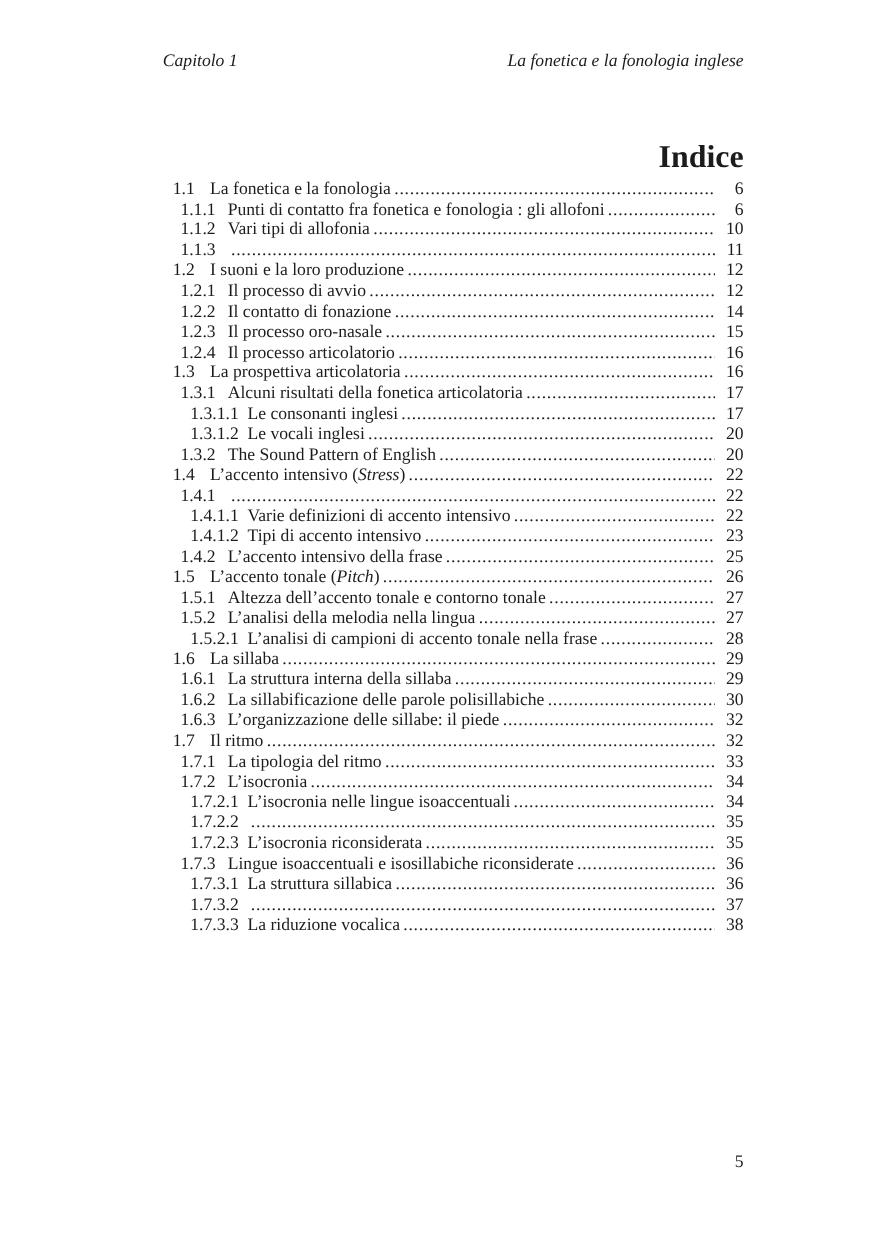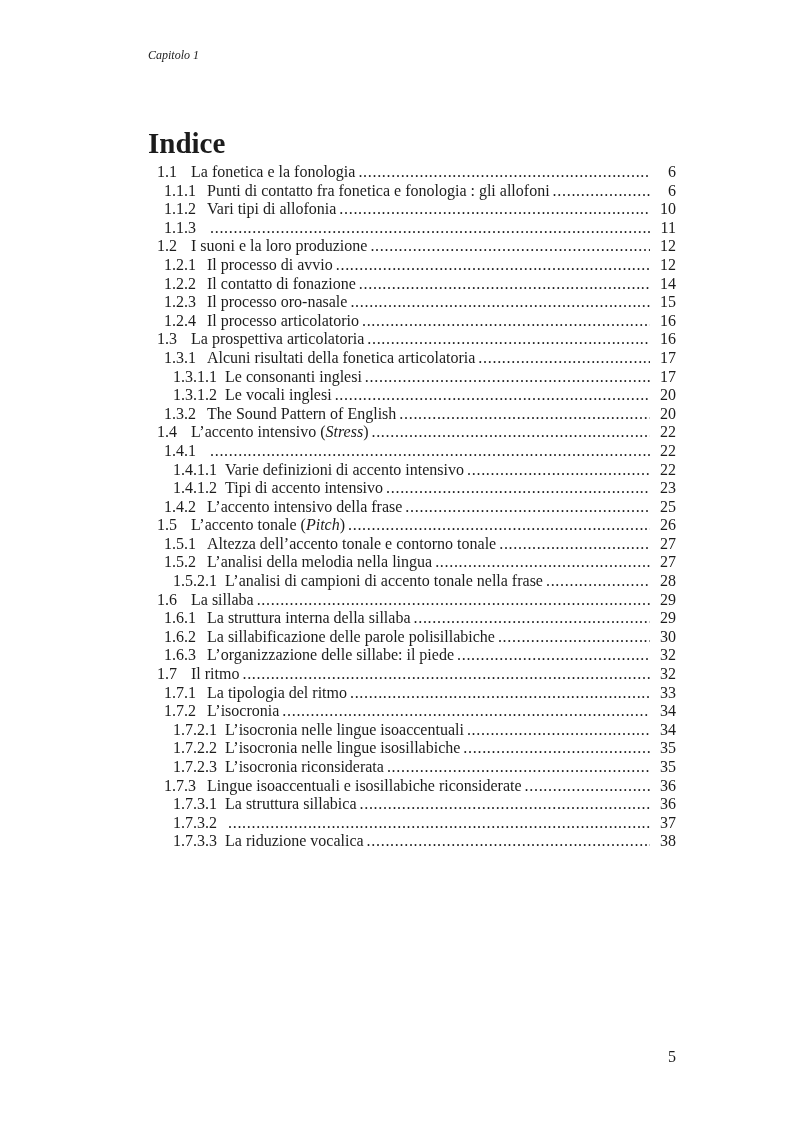--- a/index.html
+++ b/index.html
@@ -16,31 +16,31 @@
     color: #1c1c1c;
     overflow: hidden;
   }
   .header {
     position: absolute;
     top: 46px;
     left: 148px;
     width: 528px;
     display: flex;
     justify-content: space-between;
-    font-size: 12px;
+    font-size: 16px;
     font-style: italic;
     line-height: 19px;
     gap: 32px;
   }
   .title {
     position: absolute;
     top: 126px;
     left: 148px;
     width: 528px;
-    text-align: left;
+    text-align: right;
     font-size: 29px;
     font-weight: bold;
     line-height: 34px;
   }
   .toc {
     position: absolute;
     top: 163px;
     left: 148px;
     width: 528px;
   }
@@ -84,20 +84,21 @@
     line-height: 19px;
   }
 </style>
 </head>
 <body>
 
 <div class="page">
 
   <div class="header">
     <span>Capitolo 1</span>
+    <span>La fonetica e la fonologia inglese</span>
   </div>
 
   <div class="title">Indice</div>
 
   <div class="toc">
   <div class="toc-row lv1">
     <span class="num">1.1</span>
     <span class="label"><span>La fonetica e la fonologia</span></span>
     <span class="dots">............................................................................................................................................</span>
     <span class="page-num">6</span>
@@ -306,21 +307,20 @@
 
   <div class="toc-row lv3">
     <span class="num">1.7.2.1</span>
     <span class="label"><span>L’isocronia nelle lingue isoaccentuali</span></span>
     <span class="dots">............................................................................................................................................</span>
     <span class="page-num">34</span>
   </div>
 
   <div class="toc-row lv3">
     <span class="num">1.7.2.2</span>
-    <span class="label"><span>L’isocronia nelle lingue isosillabiche</span></span>
     <span class="dots">............................................................................................................................................</span>
     <span class="page-num">35</span>
   </div>
 
   <div class="toc-row lv3">
     <span class="num">1.7.2.3</span>
     <span class="label"><span>L’isocronia riconsiderata</span></span>
     <span class="dots">............................................................................................................................................</span>
     <span class="page-num">35</span>
   </div>

